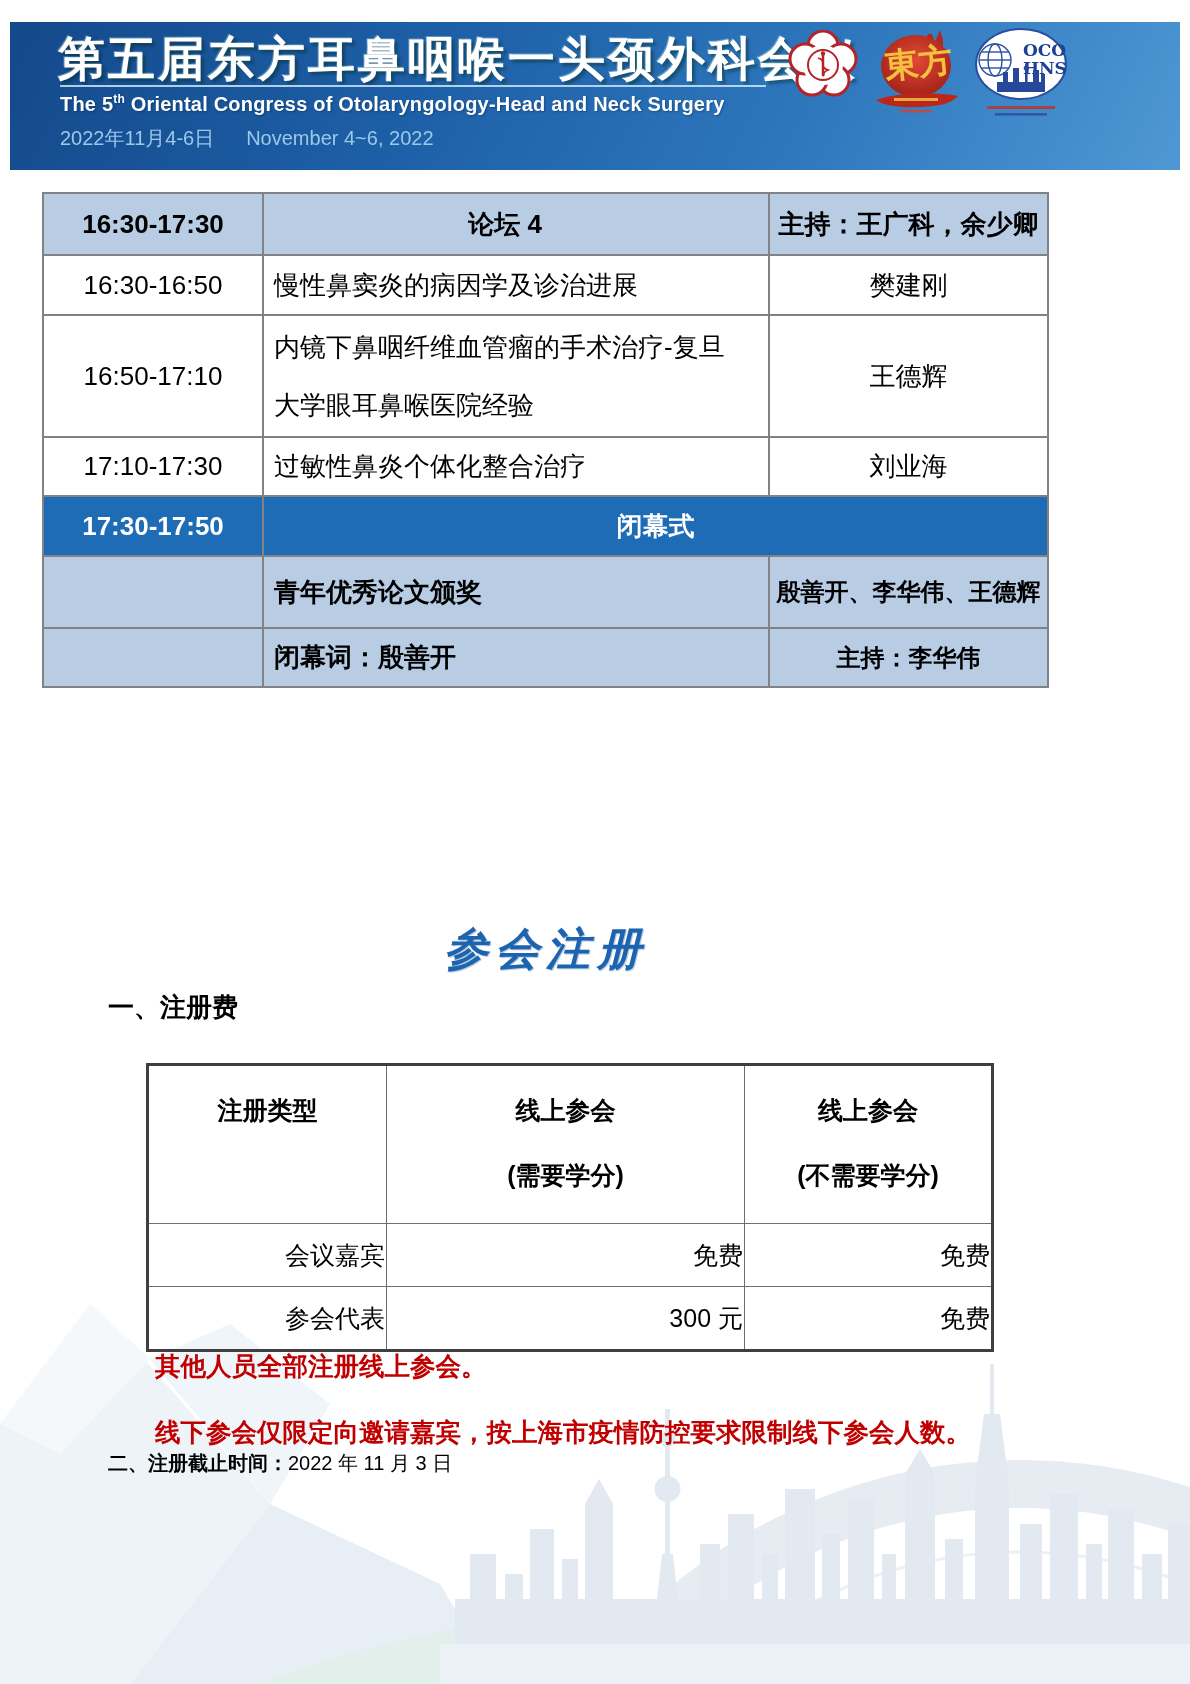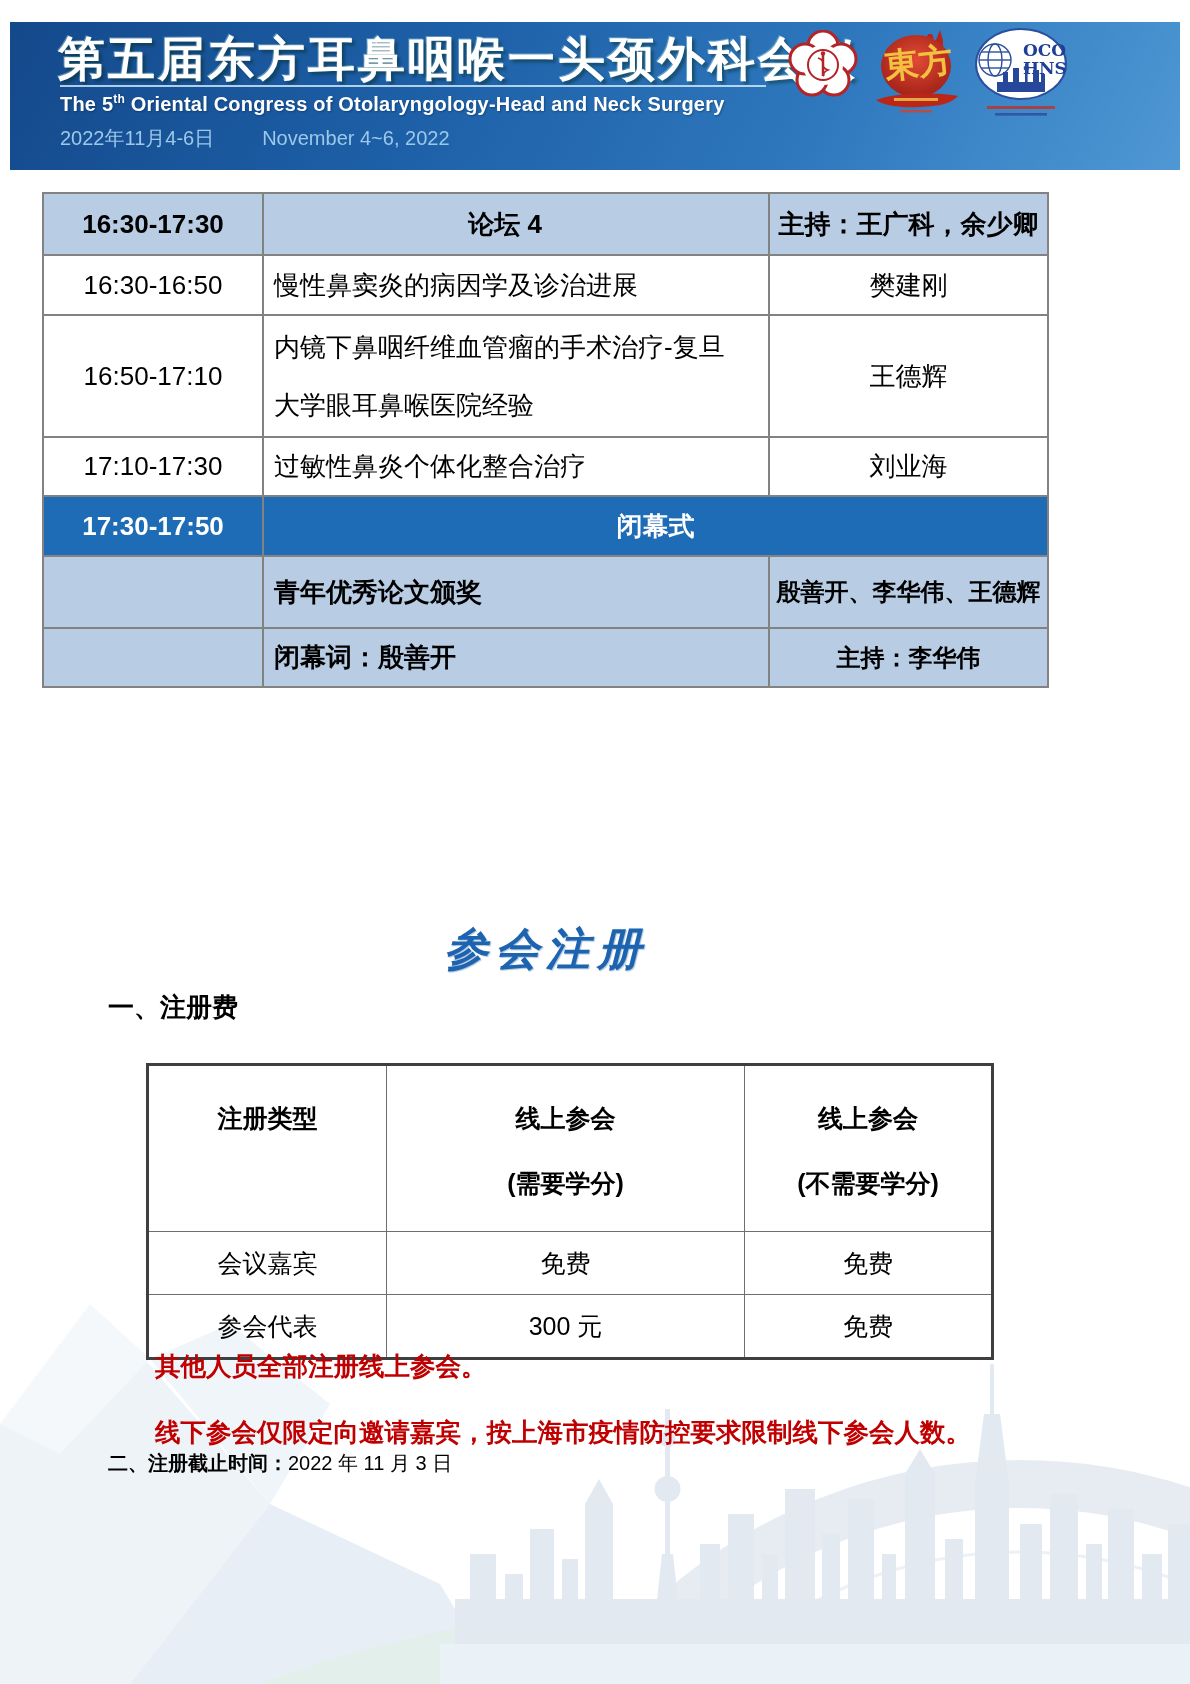--- a/index.html
+++ b/index.html
@@ -19,21 +19,21 @@
     letter-spacing:3px; white-space:nowrap;
     text-shadow:3px 3px 3px rgba(5,45,35,.45), -1px -1px 0 rgba(215,255,235,.35);
   }
   .banner-divider{position:absolute; left:50px; top:63px; width:706px; height:2px; background:rgba(215,238,252,.8);}
   .banner-sub{
     position:absolute; left:50px; top:70px; font-size:20px; font-weight:bold; color:#ffffff;
     letter-spacing:.2px; white-space:nowrap; text-shadow:1px 1px 2px rgba(0,30,60,.4);text-align:right;
   }
   .banner-sub sup{font-size:60%; vertical-align:super;}
   .banner-dates{position:absolute; left:50px; top:103px; font-size:20px; color:#9cc8ea; white-space:nowrap;}
-  .banner-dates .d1{margin-right:48px;}
+  .banner-dates .d1{margin-right:32px;}
   .logo{position:absolute;}
   
   table.schedule{
     position:absolute; left:42px; top:192px; width:1005px;
     border-collapse:collapse; table-layout:fixed; font-size:26px;
   }
   table.schedule td{border:2px solid #828282; vertical-align:middle; padding:0 10px; overflow:hidden;}
   table.schedule td.time{text-align:center; padding:0 19px;}
   table.schedule td.topic{text-align:left; padding-right:32px;}
   table.schedule td.speaker{text-align:center; padding:0 4px;}
@@ -55,23 +55,23 @@
     font-size:44px; letter-spacing:7px; color:#1d64b0;
     text-shadow:1px 1px 1px rgba(20,80,150,.35);
   }
   .sec-heading{position:absolute; left:108px; top:990px; font-size:26px; font-weight:bold; white-space:nowrap;}
   table.fee{
     position:absolute; left:146px; top:1063px; width:845px;
     border-collapse:collapse; table-layout:fixed; font-size:25px;
     border:3px solid #3f3f3f;
   }
   table.fee td{border:1.5px solid #6e6e6e; text-align:center; vertical-align:middle;}
-  tr.f-hdr td{font-weight:bold; height:128px; vertical-align:top; padding-top:36px;}
+  tr.f-hdr td{font-weight:bold; height:128px; vertical-align:top; padding-top:28px;}
   tr.f-hdr .sub{margin-top:32px; font-weight:bold;}
-  tr.f-row td{height:60px;}
+  tr.f-row td{height:60px;text-align:right;}
   .note{
     position:absolute; left:155px; top:1333px; width:900px;
     font-size:25.5px; font-weight:bold; color:#c00000; line-height:66px; white-space:nowrap;
   }
   .deadline{position:absolute; left:108px; top:1450px; font-size:20px; white-space:nowrap;}
   .deadline .lbl{font-weight:bold;}
   .deadline .val{font-weight:normal;}
 </style>
 </head>
 <body>

